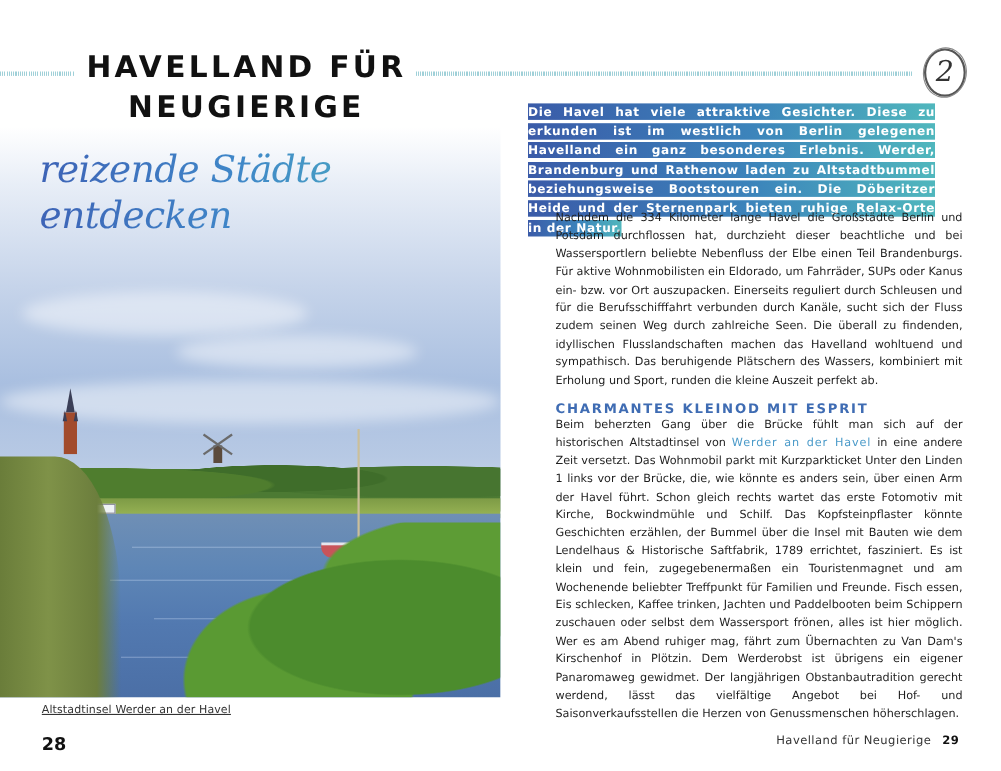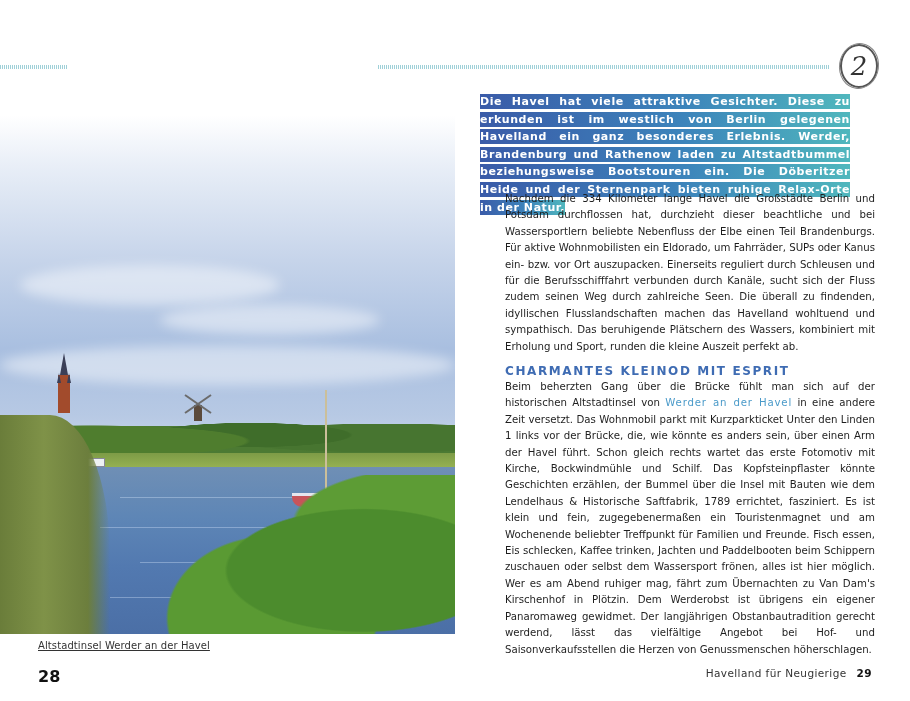--- a/index.html
+++ b/index.html
@@ -78,28 +78,31 @@
   .footer-right b { color:#111; margin-left:10px; font-weight:bold; }
 </style>
 </head>
 <body>
 
 <div class="spread">
 
   <div class="page-left">
     <div class="dotline dl-left"></div>
     <h1 class="chapter-title">
+      <div>HAVELLAND FÜR</div>
+      <div>NEUGIERIGE</div>
     </h1>
 
     <div class="photo">
       <div class="cloud" style="left:20px;top:150px;width:260px;height:40px;"></div>
       <div class="cloud" style="left:160px;top:190px;width:220px;height:30px;"></div>
       <div class="cloud" style="left:0;top:230px;width:455px;height:40px;"></div>
 
       <div class="subtitle">
+        <div>reizende Städte entdecken</div>
       </div>
 
       <svg class="church" viewBox="0 0 20 60">
         <polygon points="10,0 6,22 14,22" fill="#3b3f57"></polygon>
         <rect x="4" y="22" width="12" height="38" fill="#a24b2c"></rect>
         <polygon points="3,30 5,20 7,30" fill="#3b3f57"></polygon>
         <polygon points="13,30 15,20 17,30" fill="#3b3f57"></polygon>
       </svg>
       <svg class="windmill" viewBox="0 0 30 28">
         <rect x="11" y="12" width="8" height="16" fill="#5b4a3c"></rect>

